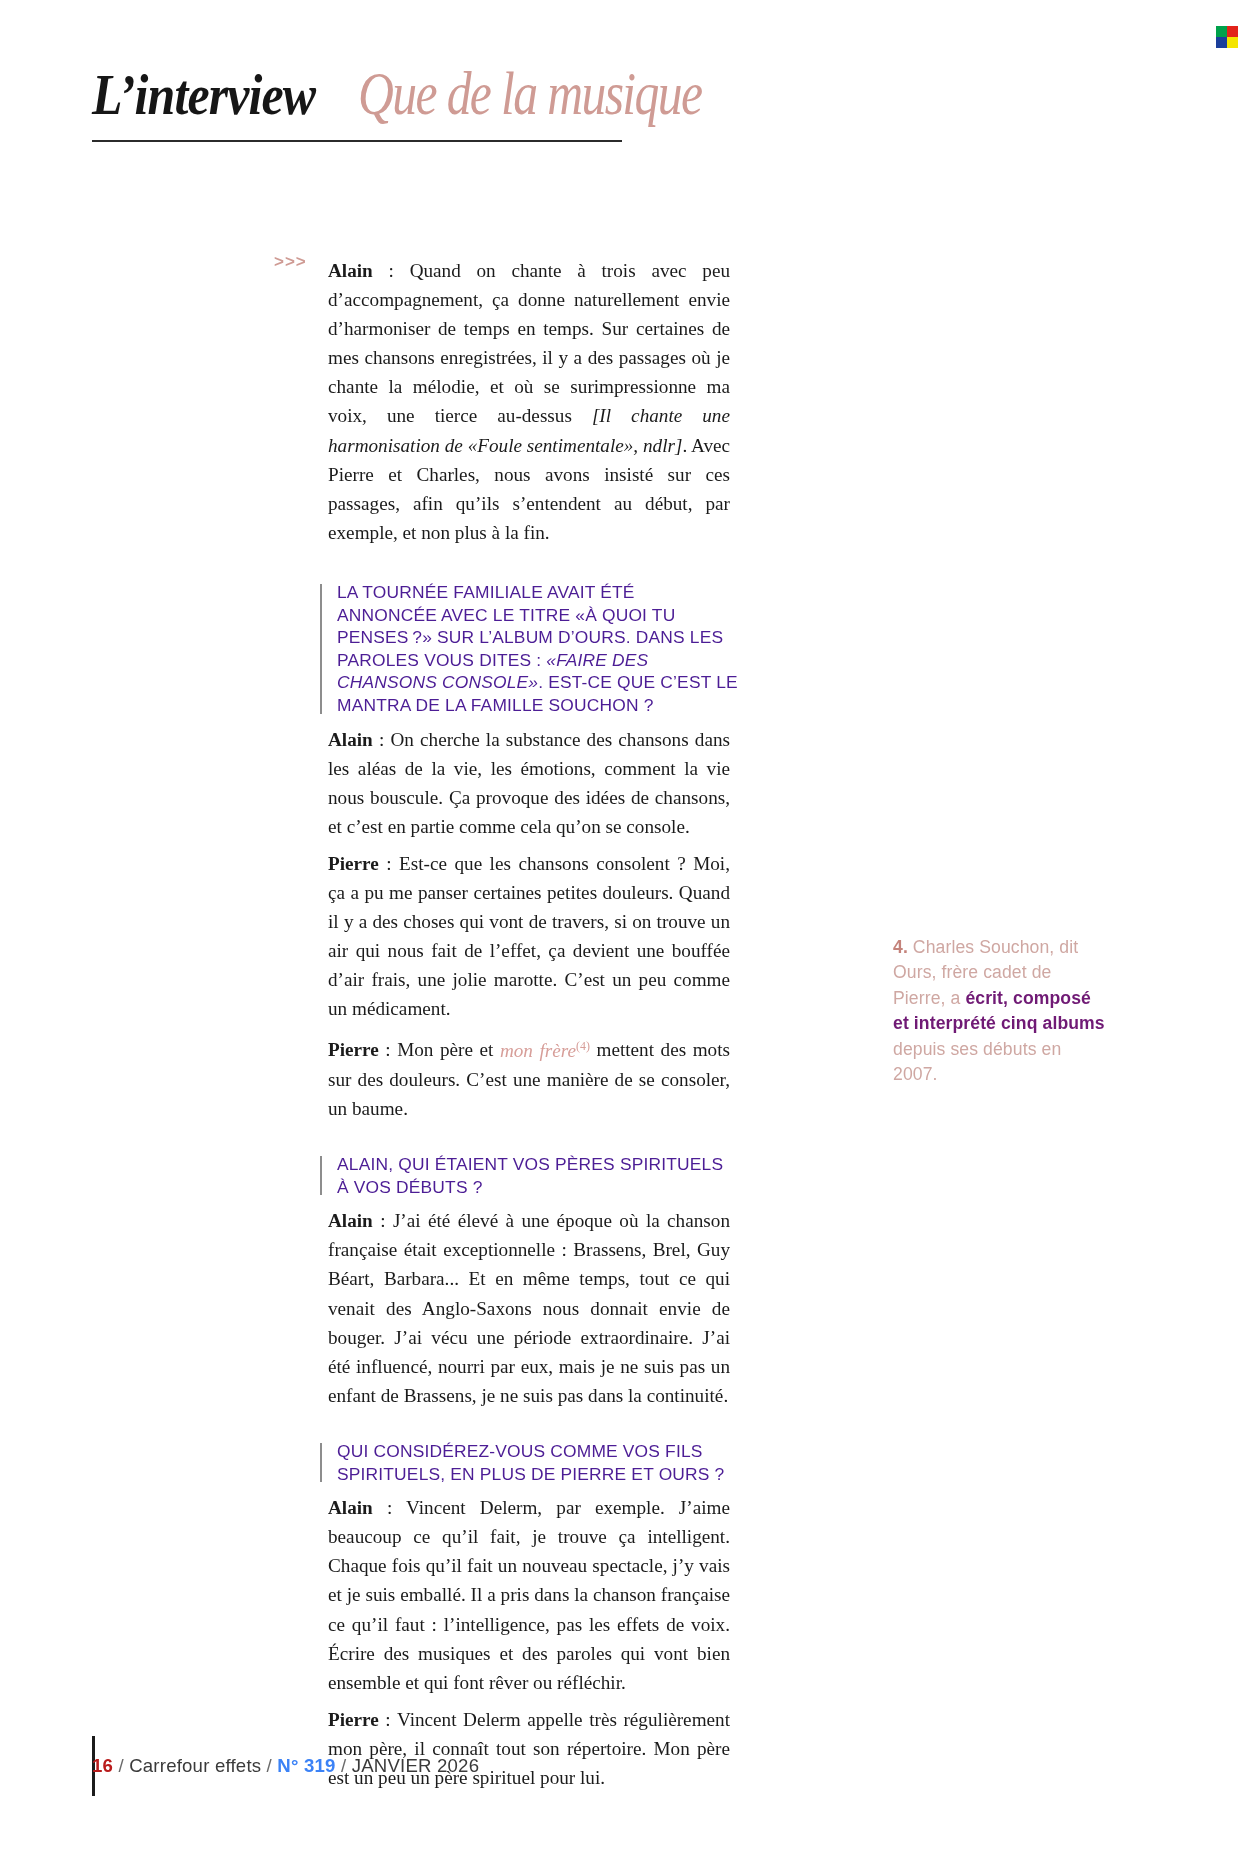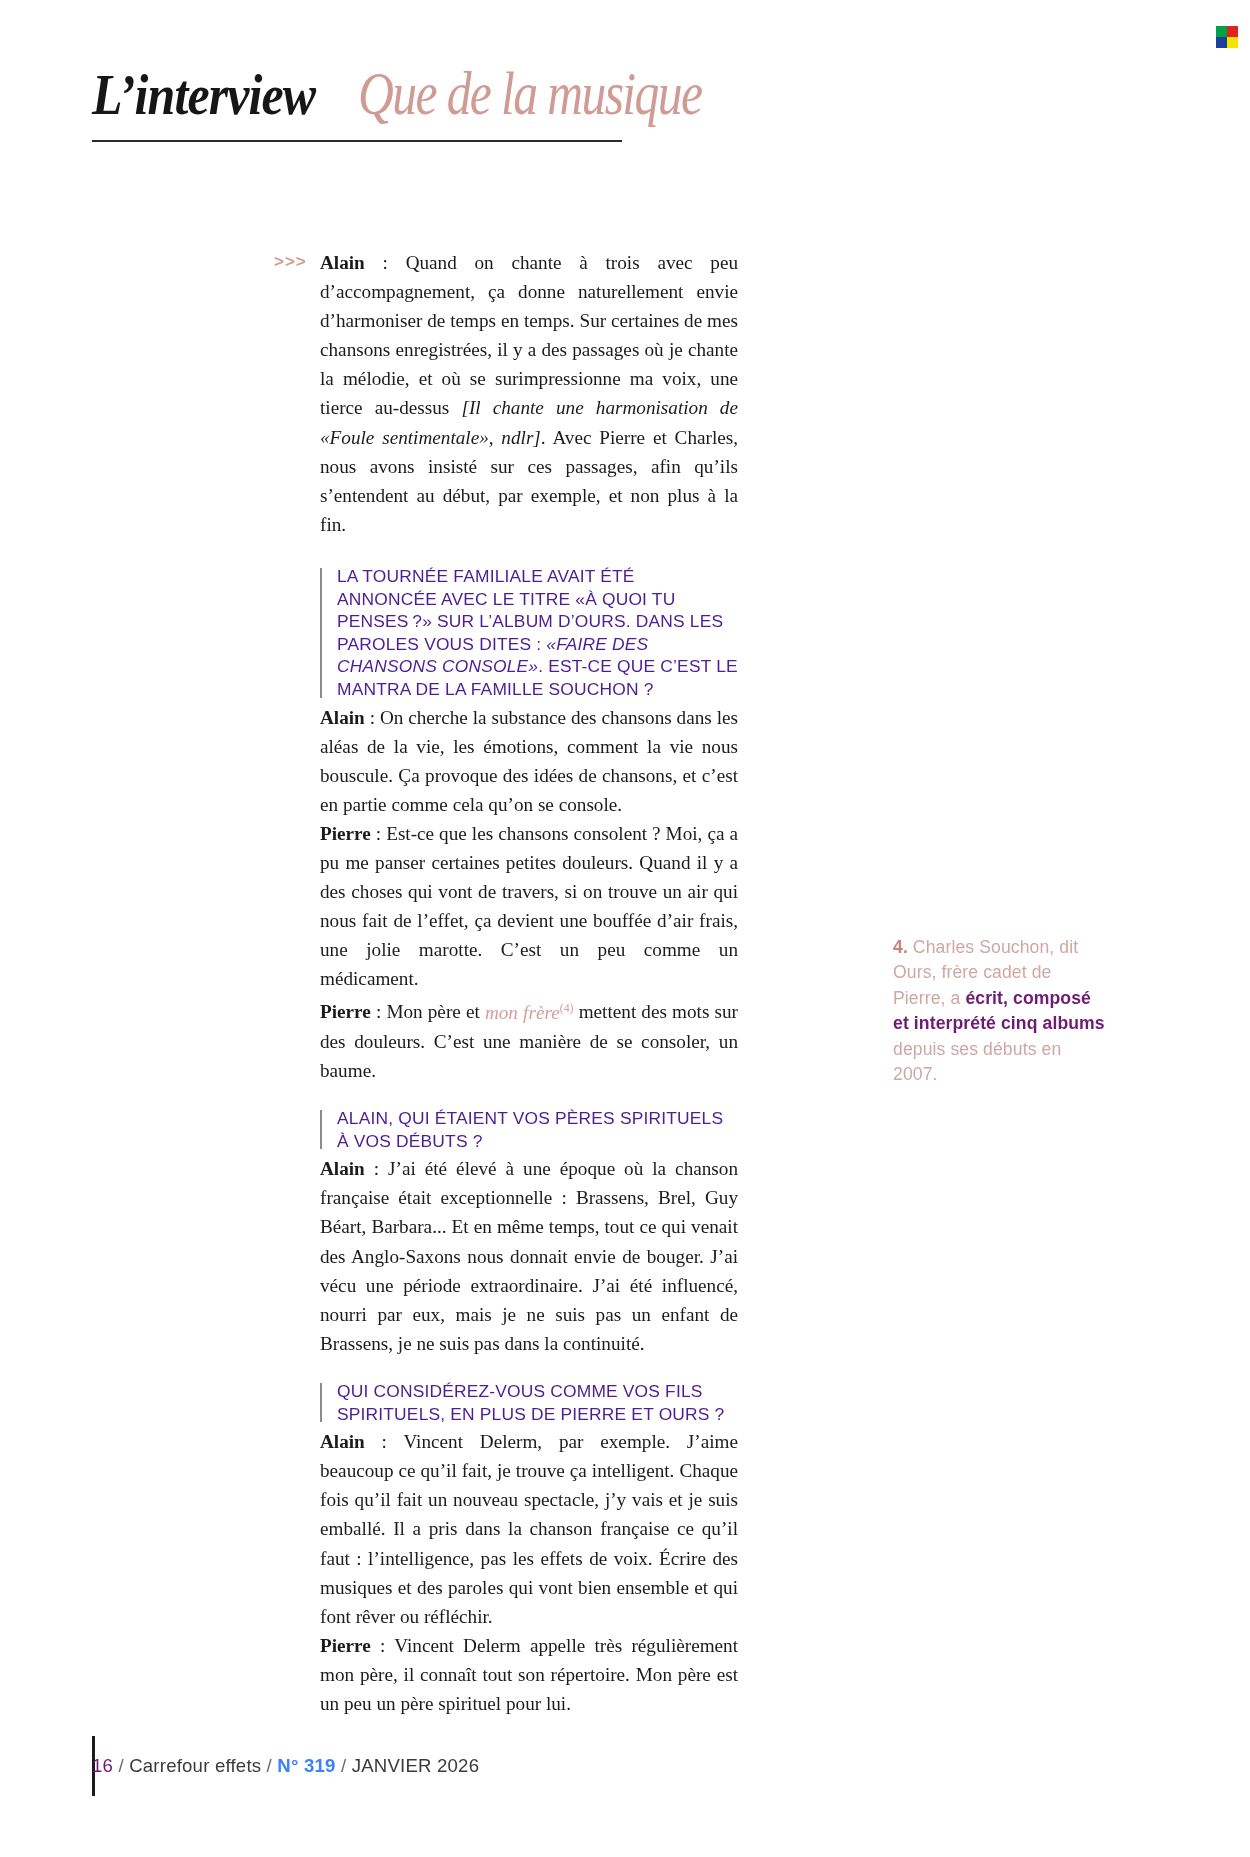--- a/index.html
+++ b/index.html
@@ -82,21 +82,21 @@
     top: 252px;
     left: 274px;
     font-family: "Liberation Sans", "DejaVu Sans", sans-serif;
     font-size: 17px;
     letter-spacing: 1px;
     color: #cf9b94;
     font-weight: 700;
   }
 
   p.body {
-    margin: 0;
+    margin: 8px;
     font-size: 19.2px;
     line-height: 29.1px;
     text-align: justify;
     text-justify: inter-word;
     hyphens: auto;
     color: #1b1b1b;
   }
   p.body + p.body { margin-top: 0; }
   .spk { font-weight: 700; }
   .ital { font-style: italic; }
@@ -164,21 +164,21 @@
   .footer {
     position: absolute;
     left: 92px;
     top: 1755px;
     font-family: "Liberation Sans", "DejaVu Sans", sans-serif;
     font-size: 18.6px;
     color: #3a3a3a;
     letter-spacing: 0.2px;
     white-space: nowrap;
   }
-  .footer .pg { font-weight: 400; color: #701a75; }
+  .footer .pg { font-weight: 700; color: #b91c1c; }
   .footer .iss { font-weight: 700; color: #3b82f6; }
   .footer .sep { color: #6a6a6a; }
 </style>
 </head>
 <body>
 
 <div class="regmark">
   <i style="background:#00a14b"></i>
   <i style="background:#e2231a"></i>
   <i style="background:#1b3f9b"></i>

